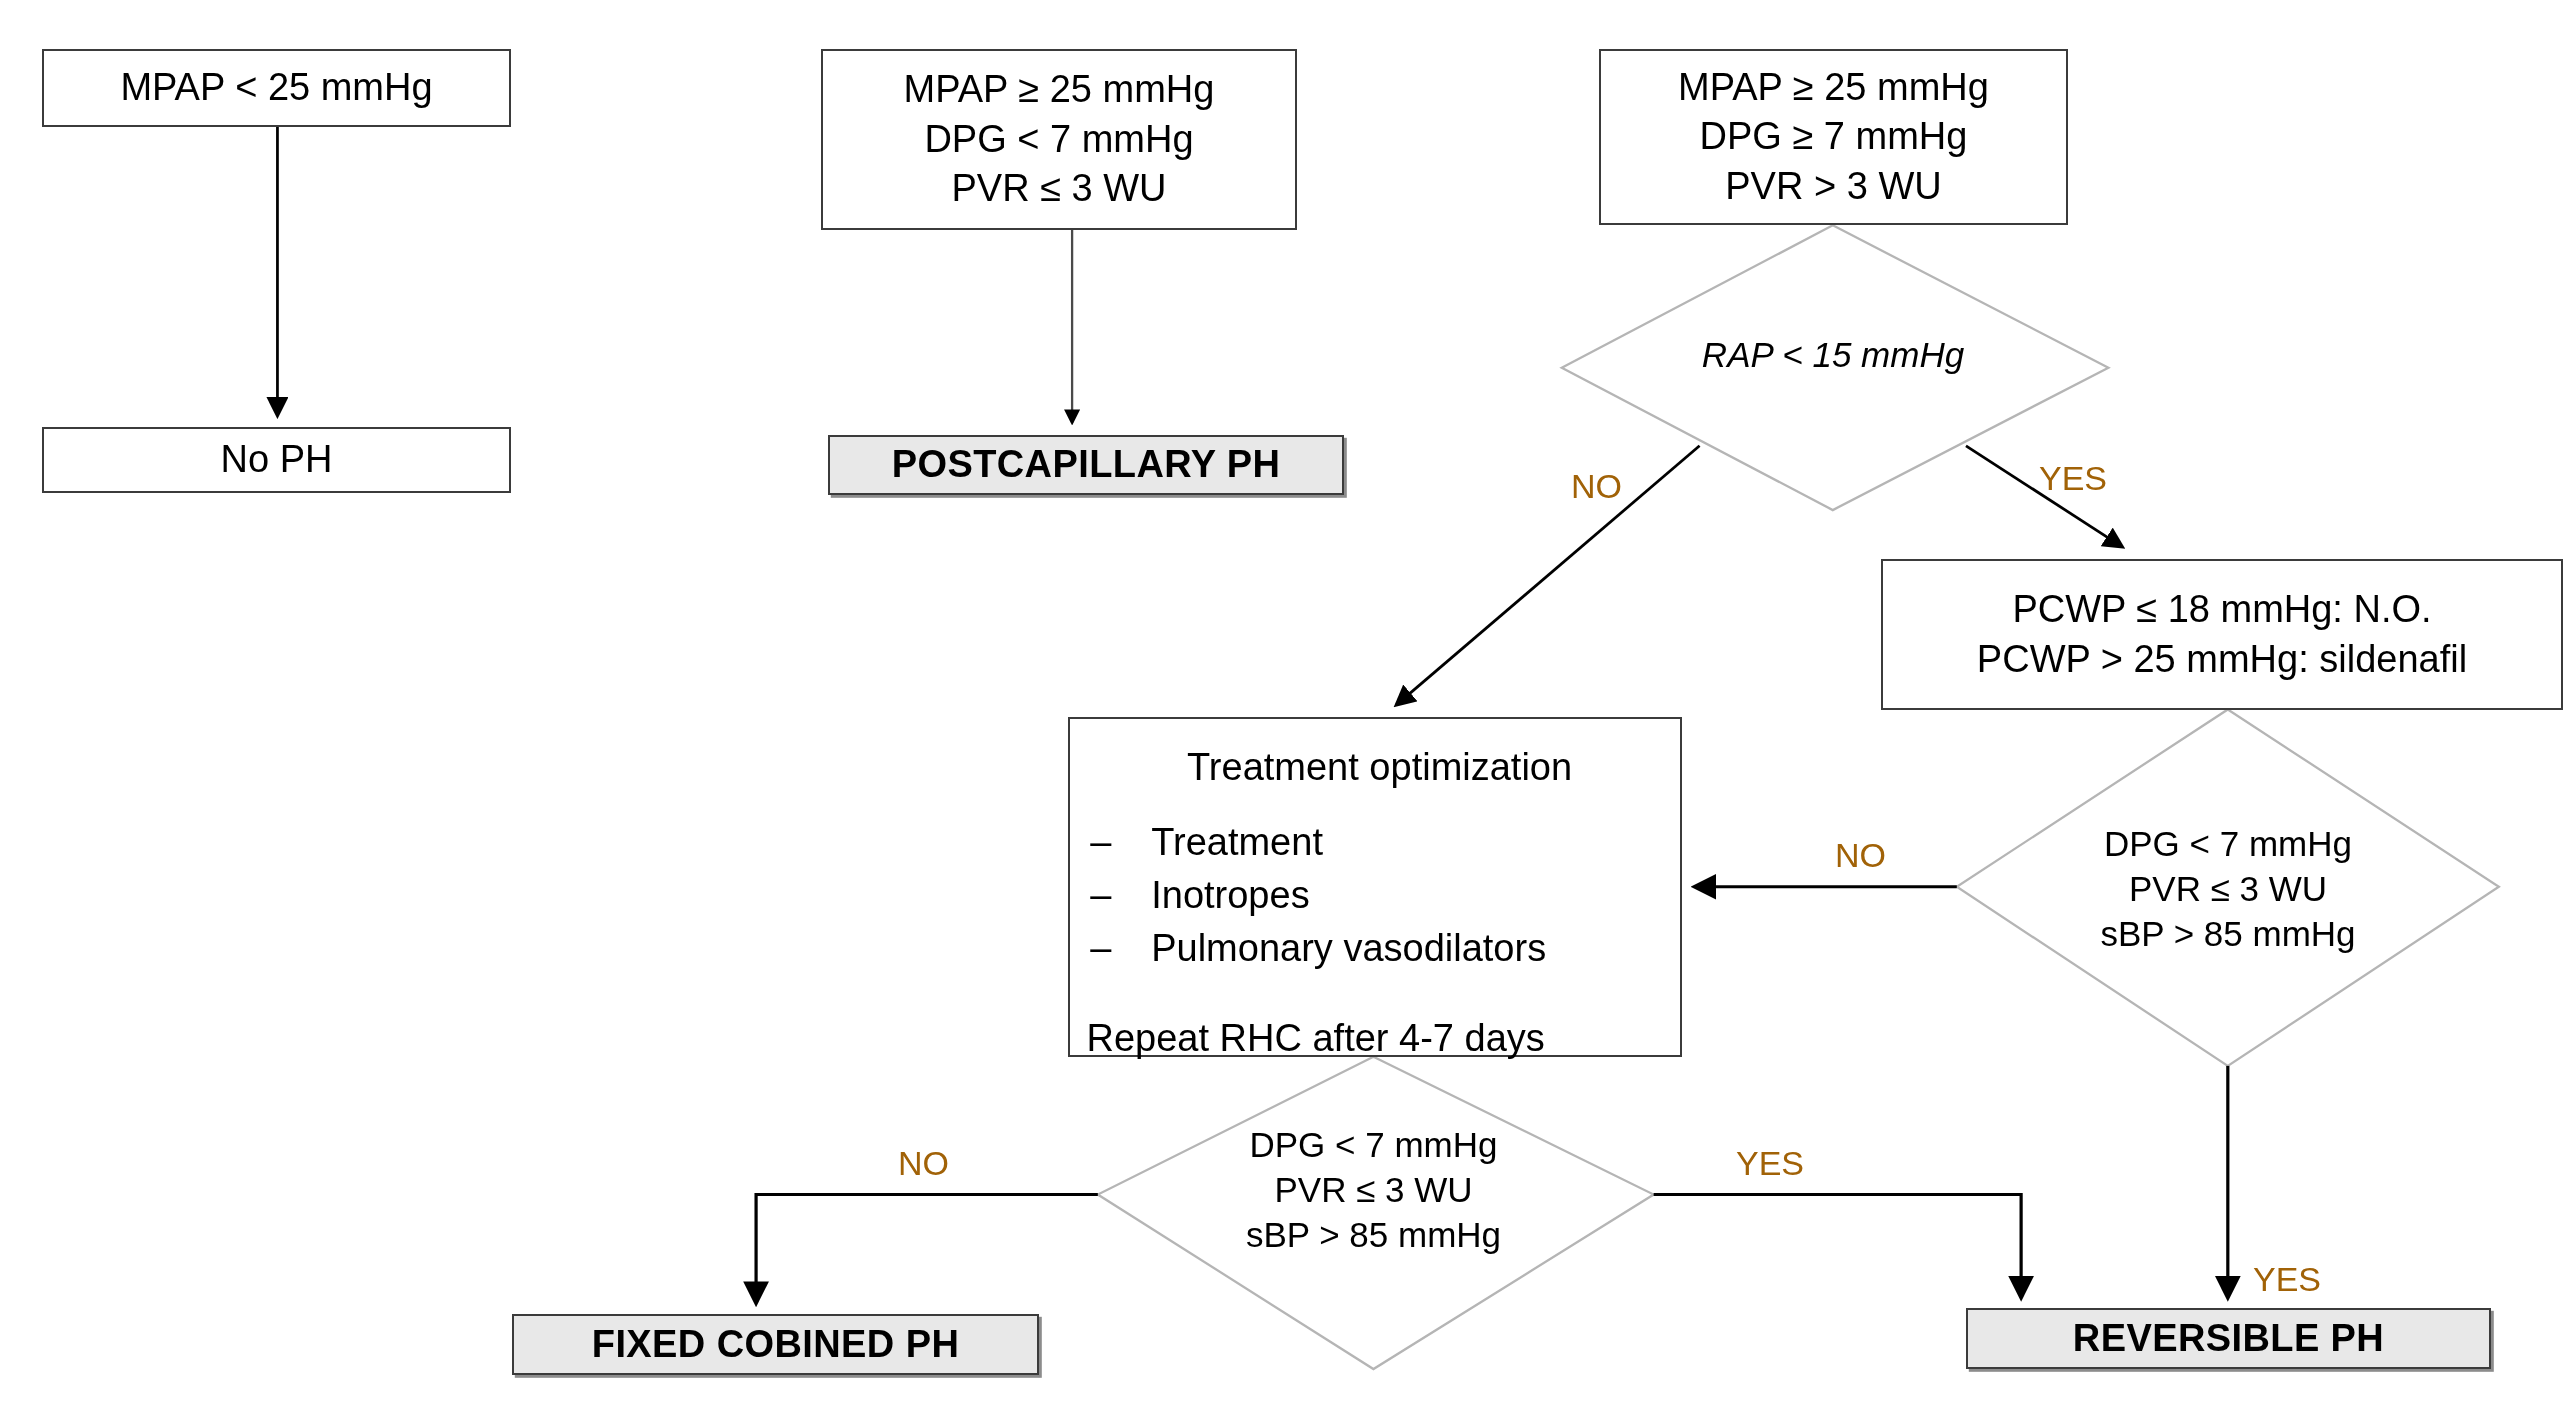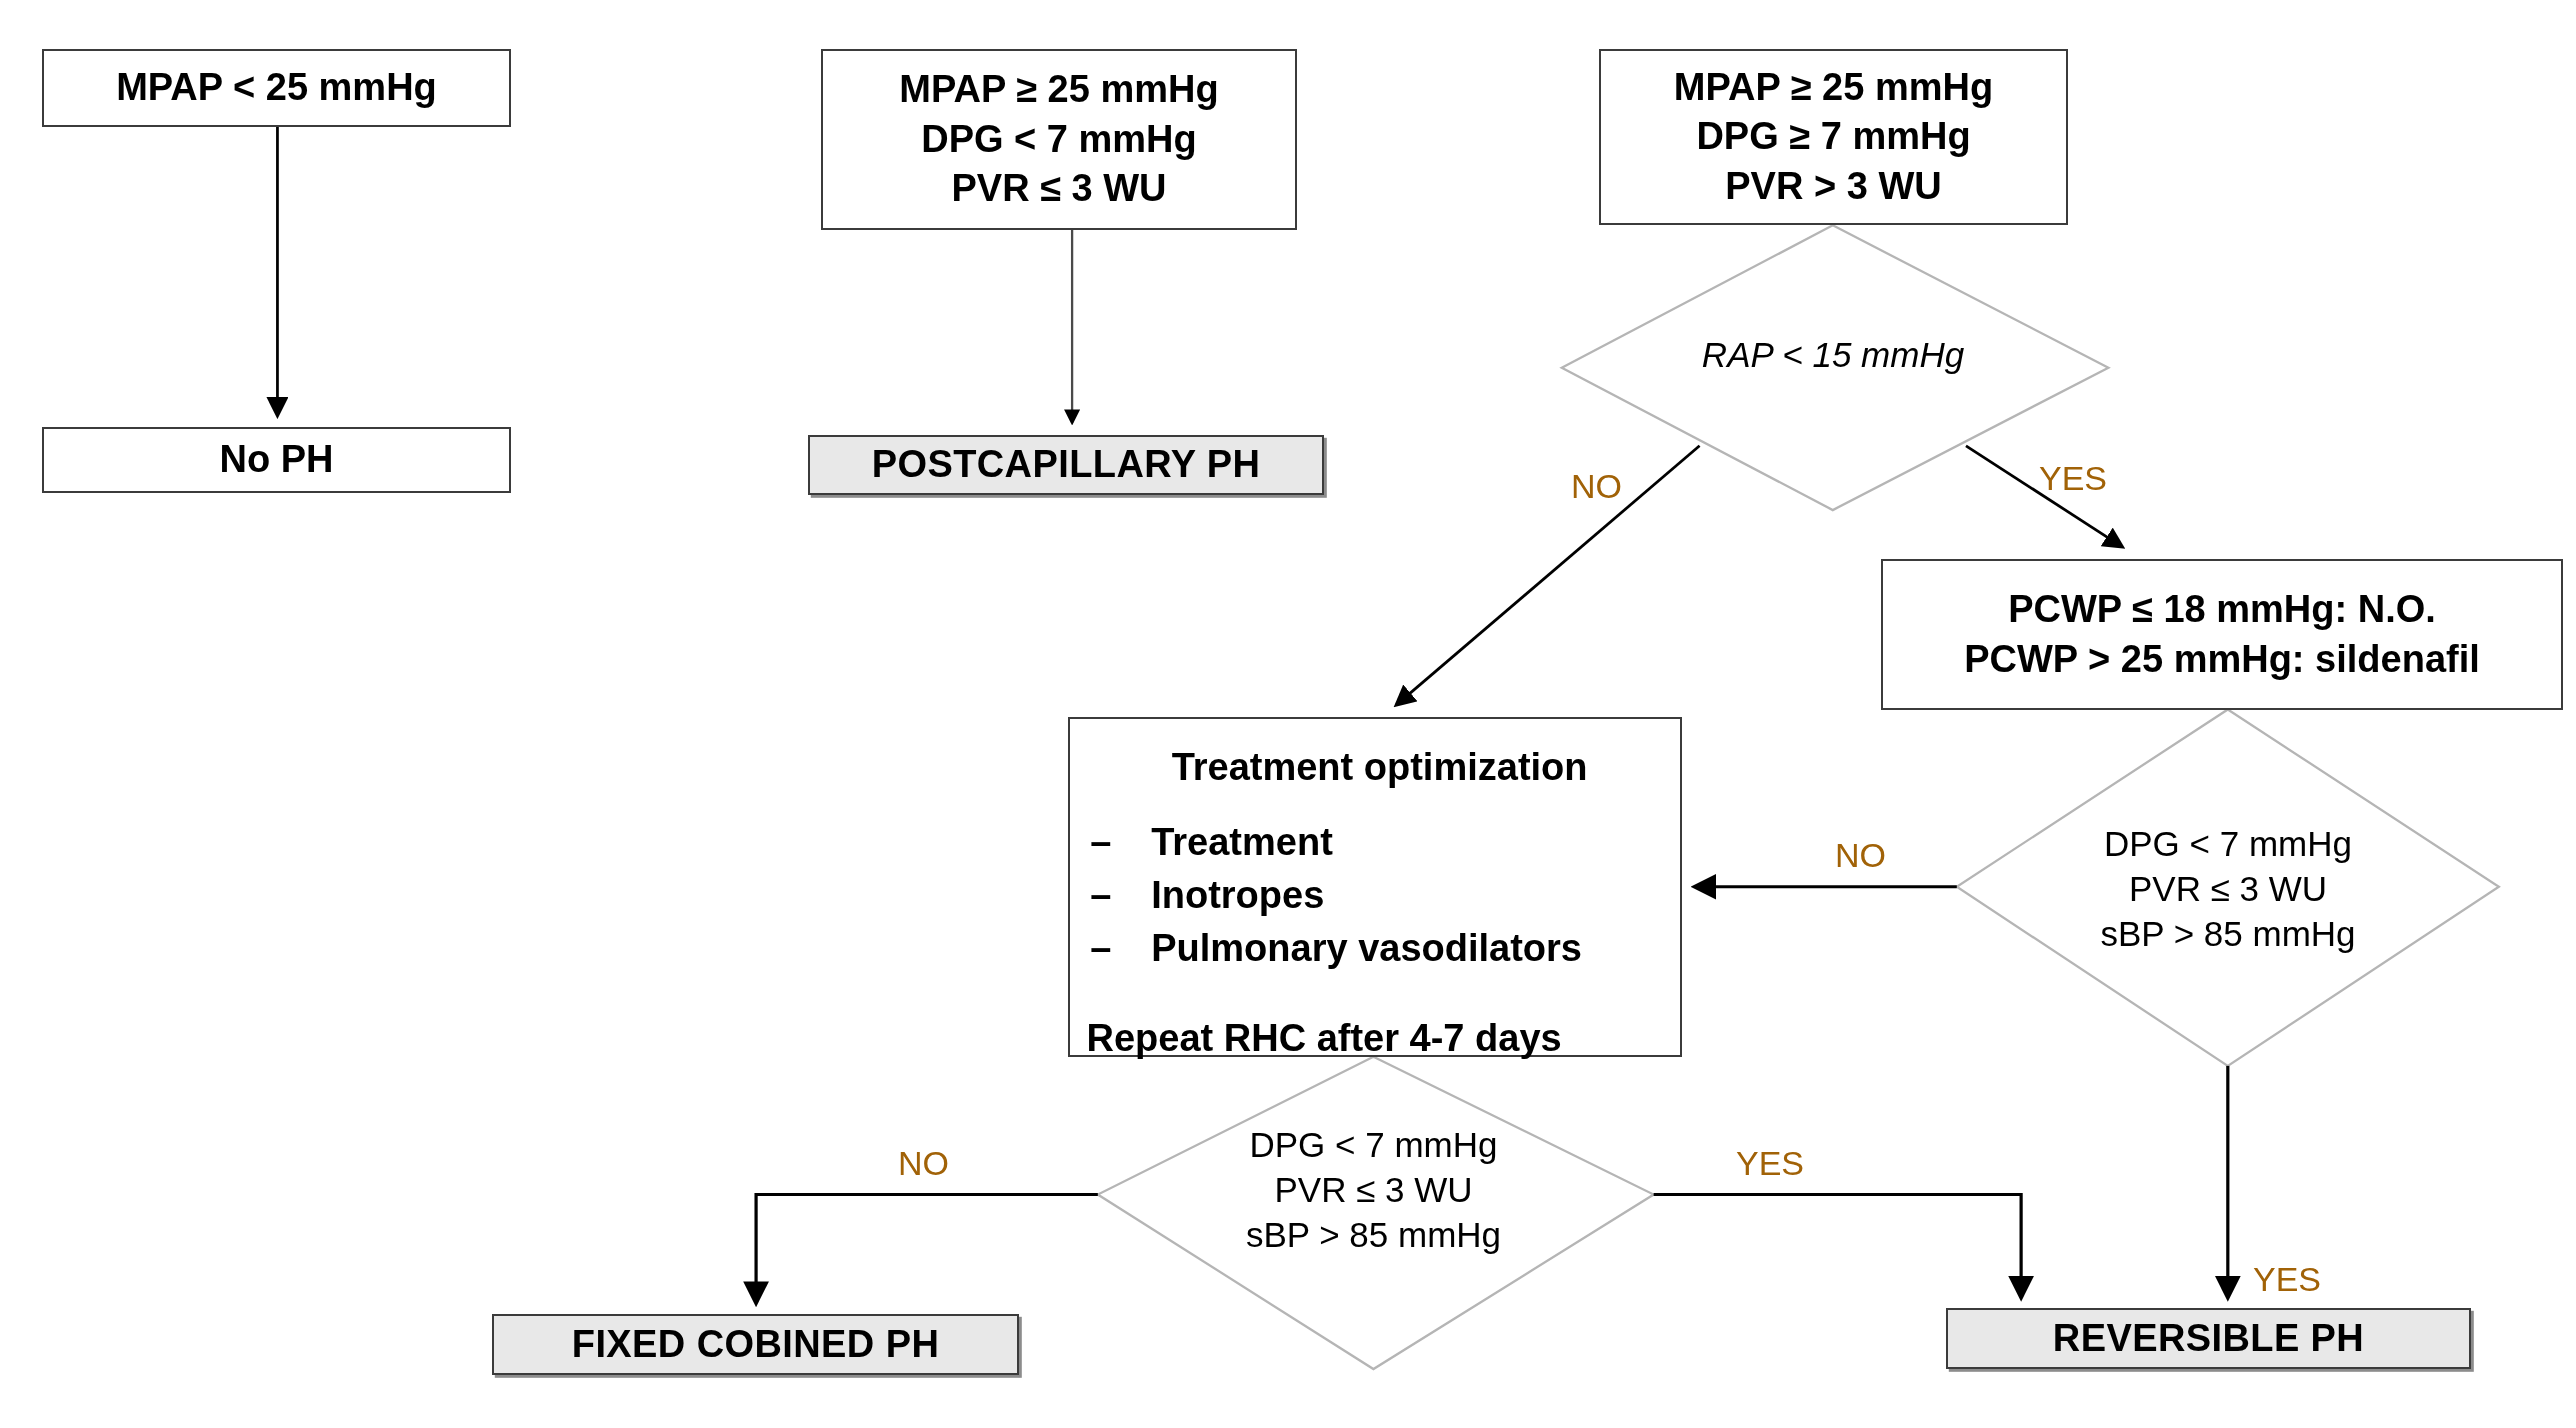--- a/index.html
+++ b/index.html
@@ -33,28 +33,28 @@
     align-items: center;
     justify-content: center;
     text-align: center;
     color: #000000;
     line-height: 1.30;
   }
   .box {
     border: 2.8px solid #3b3b3b;
     background: #ffffff;
     font-size: 38px;
-    font-weight: bold;
   }
   .box.shaded {
     background: #e8e8e8;
     font-weight: bold;
     letter-spacing: 0.4px;
     border: 2.8px solid #3b3b3b;
     box-shadow: 2.8px 2.8px 0 0 #8c8c8c;
+    margin-left: 20px;
   }
   .box .line {
     display: block;
     white-space: nowrap;
   }
   .treatment {
     align-items: flex-start;
     justify-content: flex-start;
     text-align: left;
     padding: 24px 16.5px 16.5px 16.5px;

